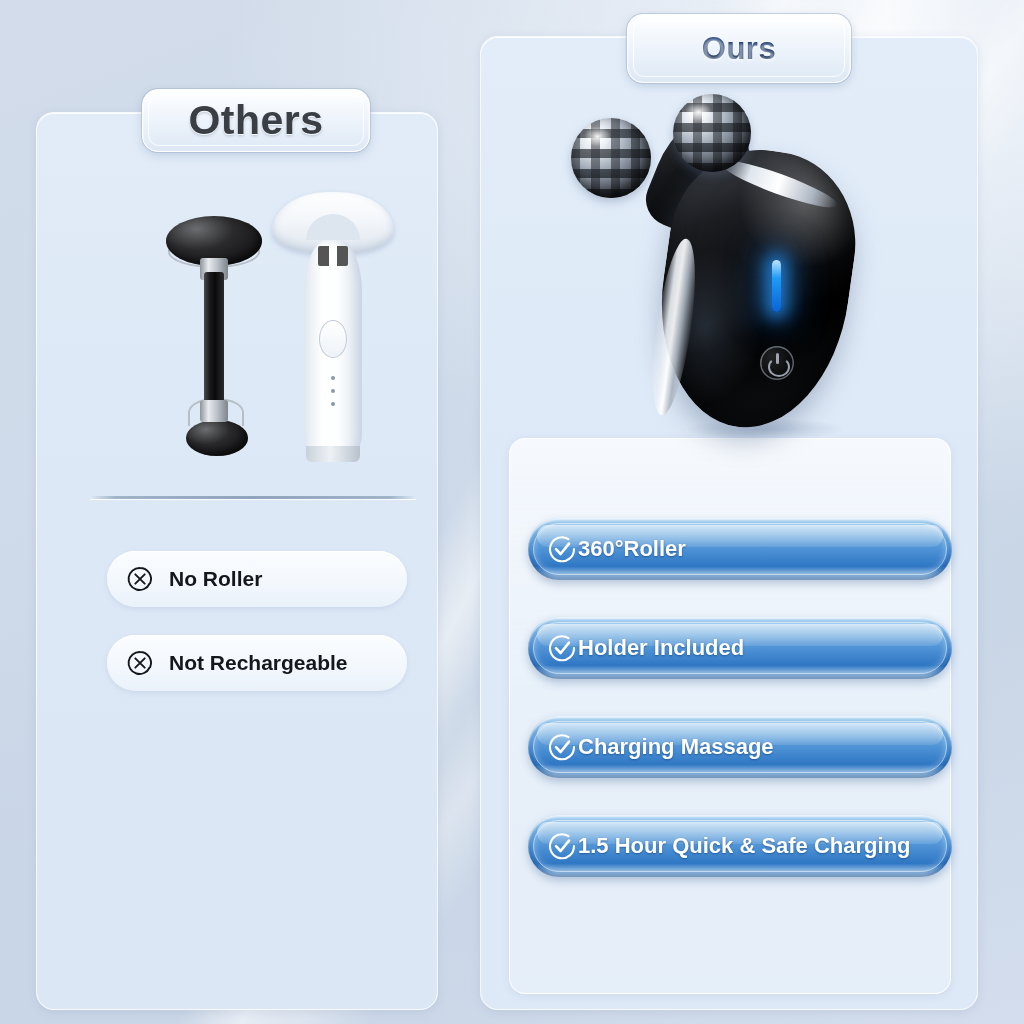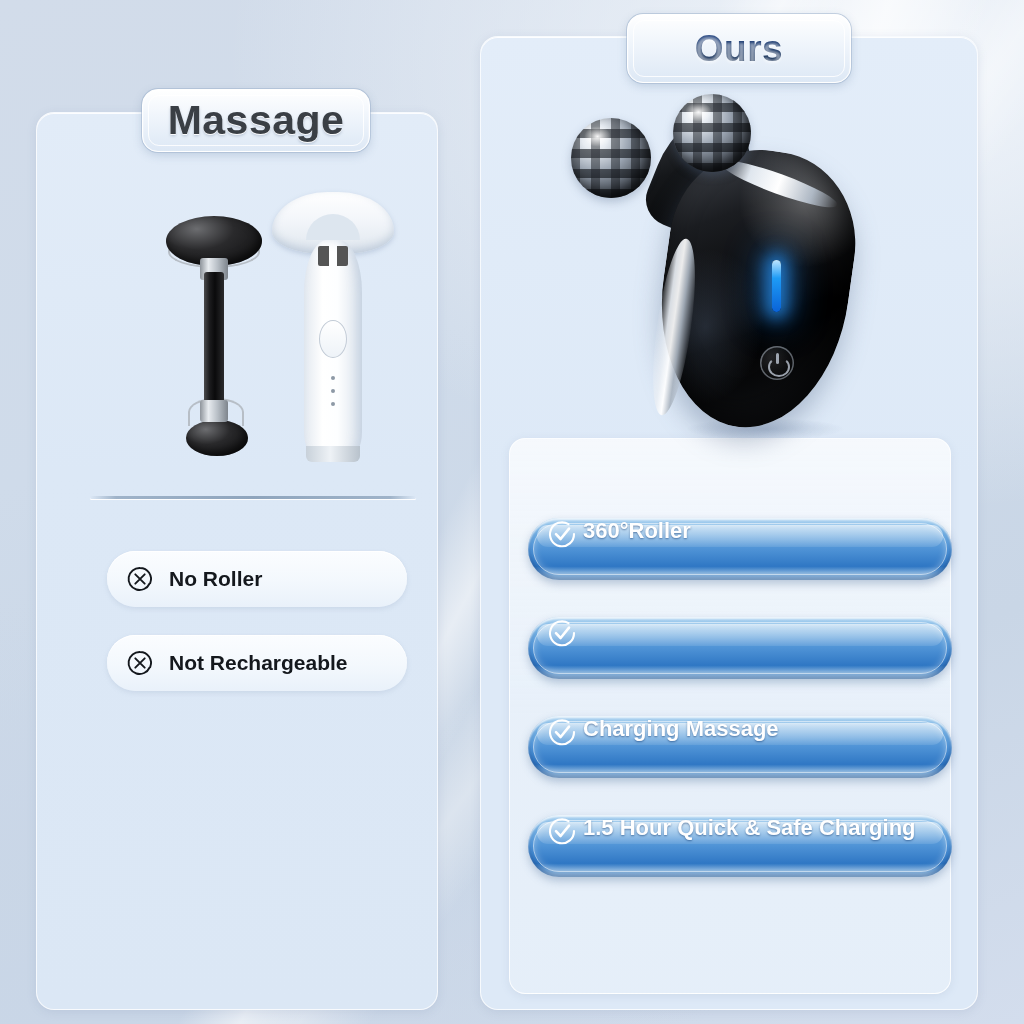--- a/index.html
+++ b/index.html
@@ -65,21 +65,21 @@
   }
   #badge-others { left:142px; top:89px; width:228px; height:63px; }
   #badge-ours   { left:627px; top:14px; width:224px; height:69px; }
 
   .badge-text { font-weight:bold; letter-spacing:.5px; line-height:1; }
   #title-others {
     font-size:41px; color:#3a3f45;
     text-shadow:0 1px 0 rgba(255,255,255,.9), 0 2px 3px rgba(90,110,140,.35);
   }
   #title-ours {
-    font-size:37px;
+    font-size:31px;
     background:linear-gradient(180deg,#2d4f8f 0%, #12305f 55%, #0e2648 100%);
     -webkit-background-clip:text; background-clip:text; color:transparent;
     text-shadow:0 2px 3px rgba(255,255,255,.55);
   }
 
   
   #divider {
     position:absolute; left:90px; top:496px; width:326px; height:3px;
     background:linear-gradient(90deg, rgba(255,255,255,0) 0%, #9fb3c9 8%, #8fa5bd 50%, #9fb3c9 92%, rgba(255,255,255,0) 100%);
     border-radius:2px;
@@ -275,39 +275,39 @@
     pointer-events:none;
   }
   .pill-v .gloss {
     position:absolute; left:9px; right:9px; top:7px; height:22px;
     border-radius:18px;
     background:linear-gradient(180deg, rgba(255,255,255,.62) 0%, rgba(255,255,255,.10) 100%);
     pointer-events:none;
   }
   .pill-v .content {
     position:absolute; inset:0;
-    display:flex; gap:5px; padding:0 18px;
+    display:flex; align-items:center; padding:0 18px;
   }
   .pill-v .label {
     font-size:22px; font-weight:bold; color:#ffffff; white-space:nowrap;
     text-shadow:0 1px 2px rgba(15,55,110,.55);
   }
 </style>
 </head>
 <body>
 
 <div id="bg">
   <div id="bg-streak"></div>
 </div>
 
 <div class="panel" id="panel-others"></div>
 
 <div class="badge" id="badge-others">
   <div class="badge-inner"></div>
-  <span class="badge-text" id="title-others">Massage</span>
+  <span class="badge-text" id="title-others">Others</span>
 </div>
 
 <div id="others-products">
 
   <div class="roller">
     <div class="yoke top"></div>
     <div class="yoke bot"></div>
     <div class="head big"></div>
     <div class="head small"></div>
     <div class="ferrule top"></div>
@@ -390,20 +390,21 @@
   </div>
 
   <div class="pill-v">
     <div class="gloss"></div>
     <div class="ring"></div>
     <div class="content">
       <svg class="ico" width="32" height="32" viewBox="0 0 32 32">
         <path d="M22.5 6.2A12 12 0 1 0 28 16" fill="none" stroke="#ffffff" stroke-width="2.1" stroke-linecap="round"></path>
         <path d="M10 16.2 14.6 21 23 10.6" fill="none" stroke="#ffffff" stroke-width="2.6" stroke-linecap="round" stroke-linejoin="round"></path>
       </svg>
+      <span class="label">Holder Included</span>
     </div>
   </div>
 
 
   <div class="pill-v">
     <div class="gloss"></div>
     <div class="ring"></div>
     <div class="content">
       <svg class="ico" width="32" height="32" viewBox="0 0 32 32">
         <path d="M22.5 6.2A12 12 0 1 0 28 16" fill="none" stroke="#ffffff" stroke-width="2.1" stroke-linecap="round"></path>

